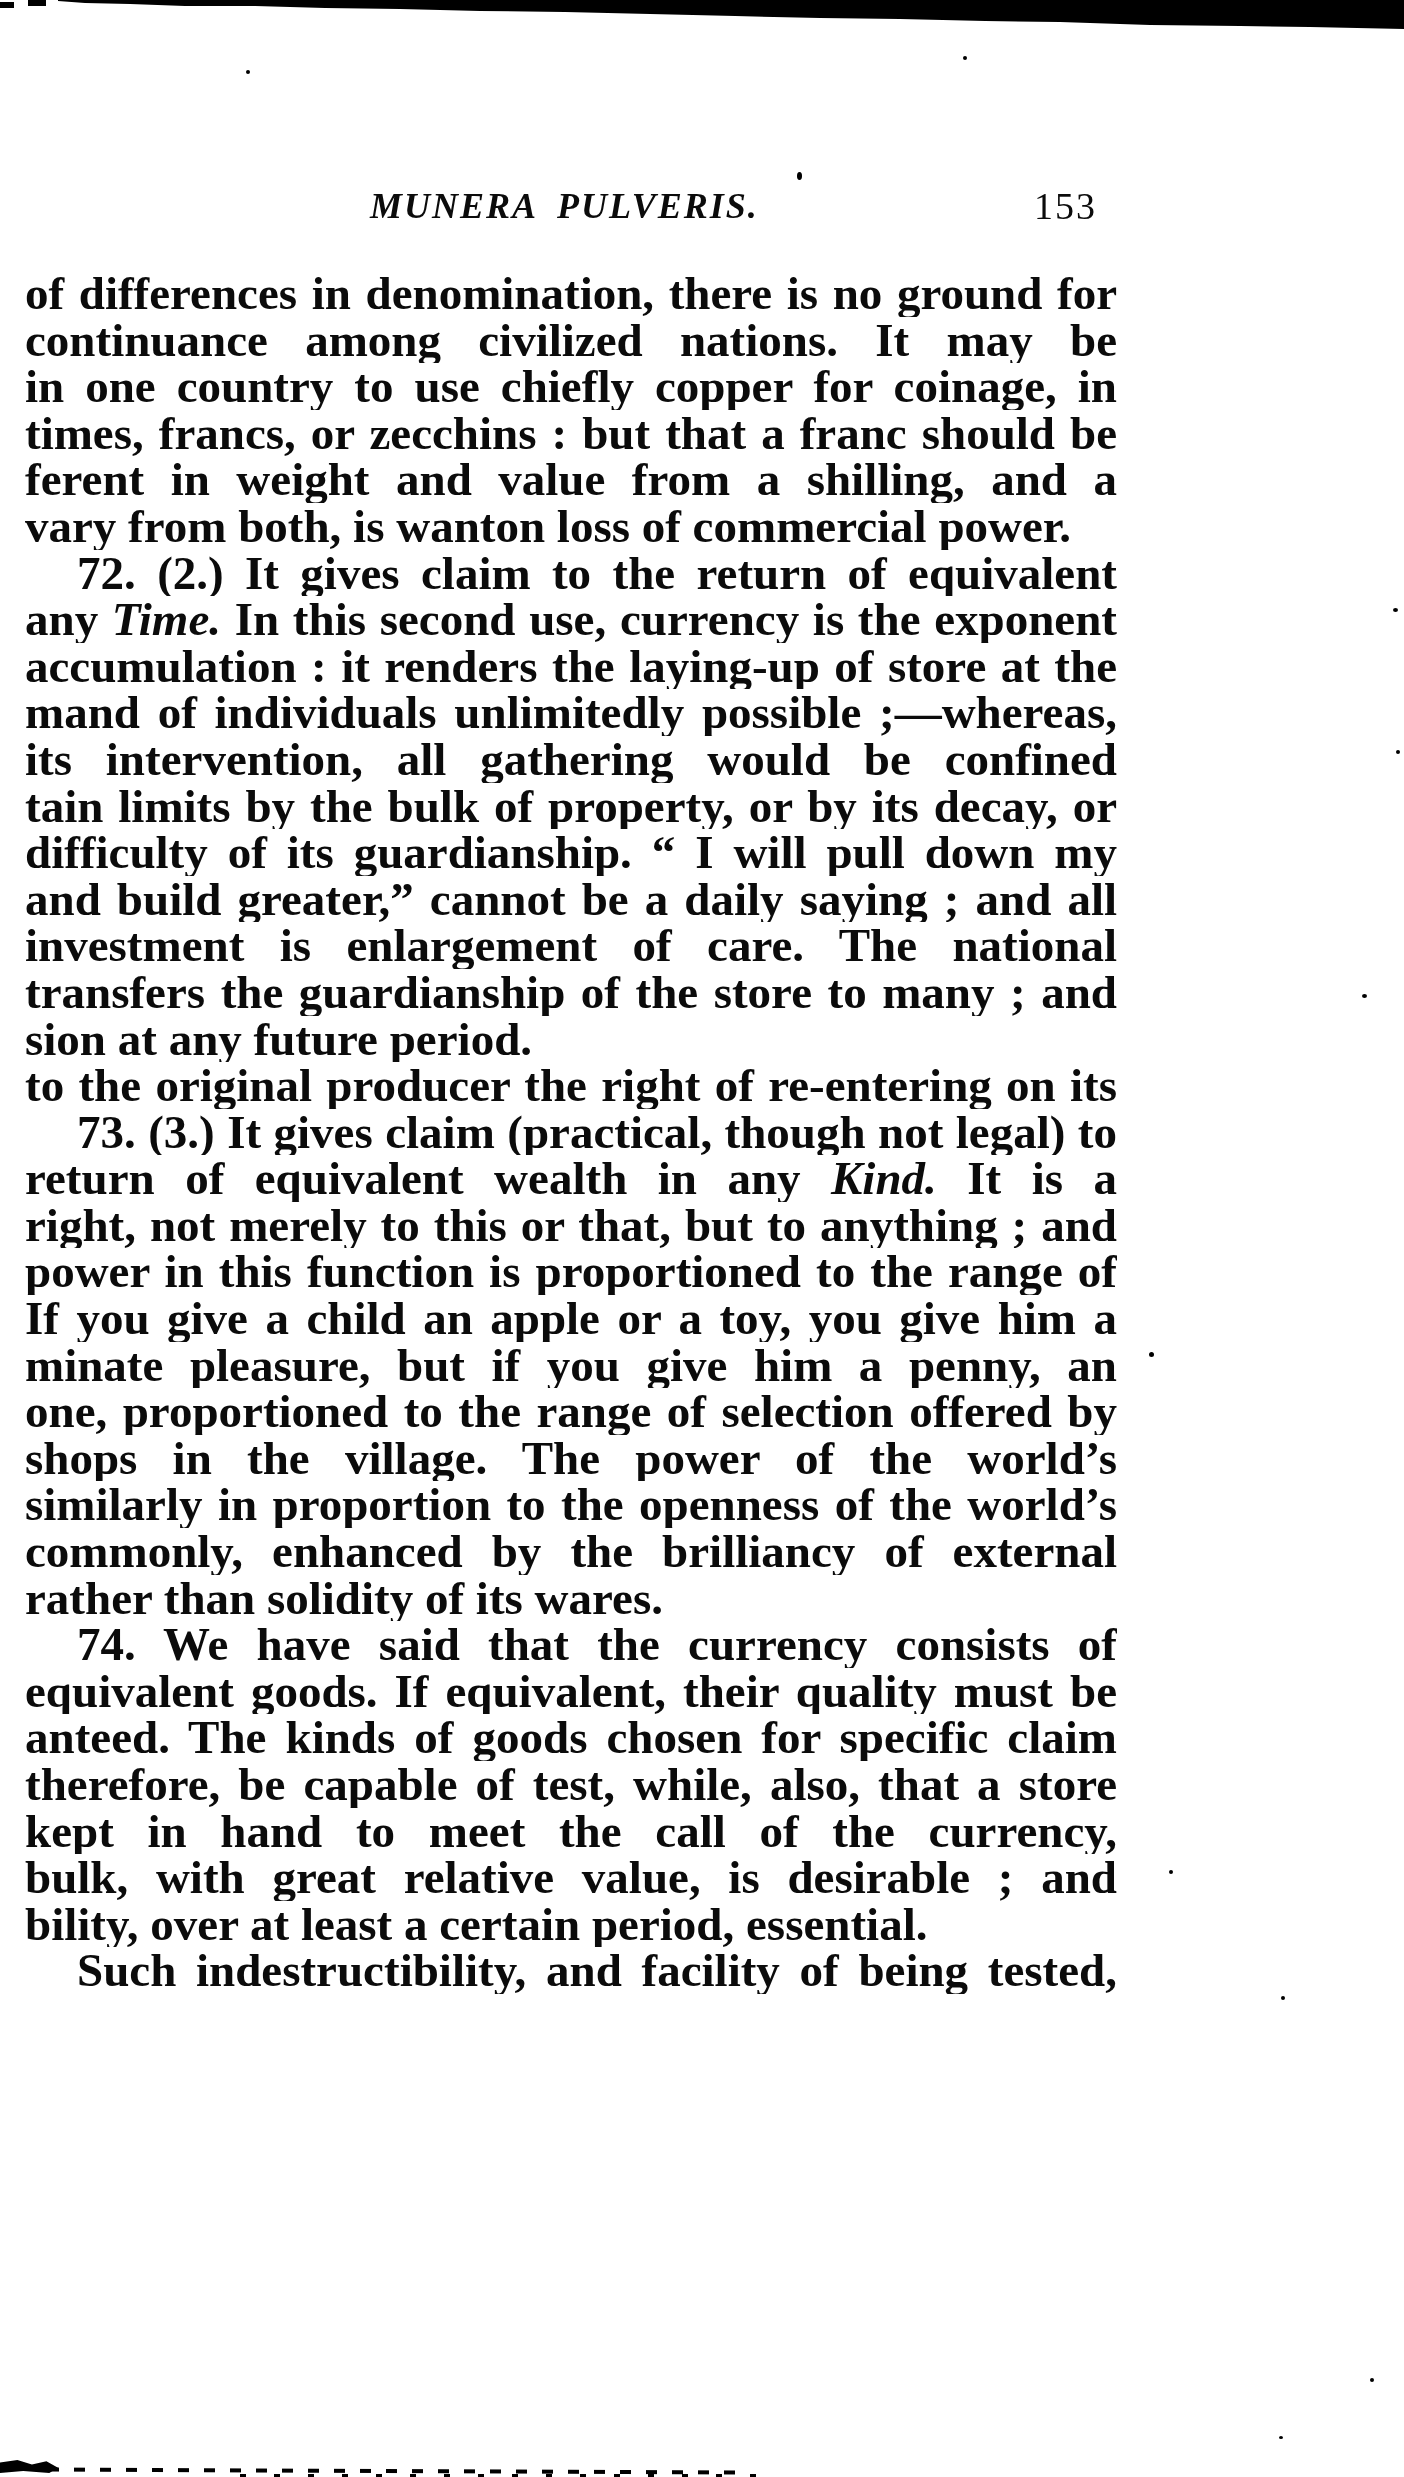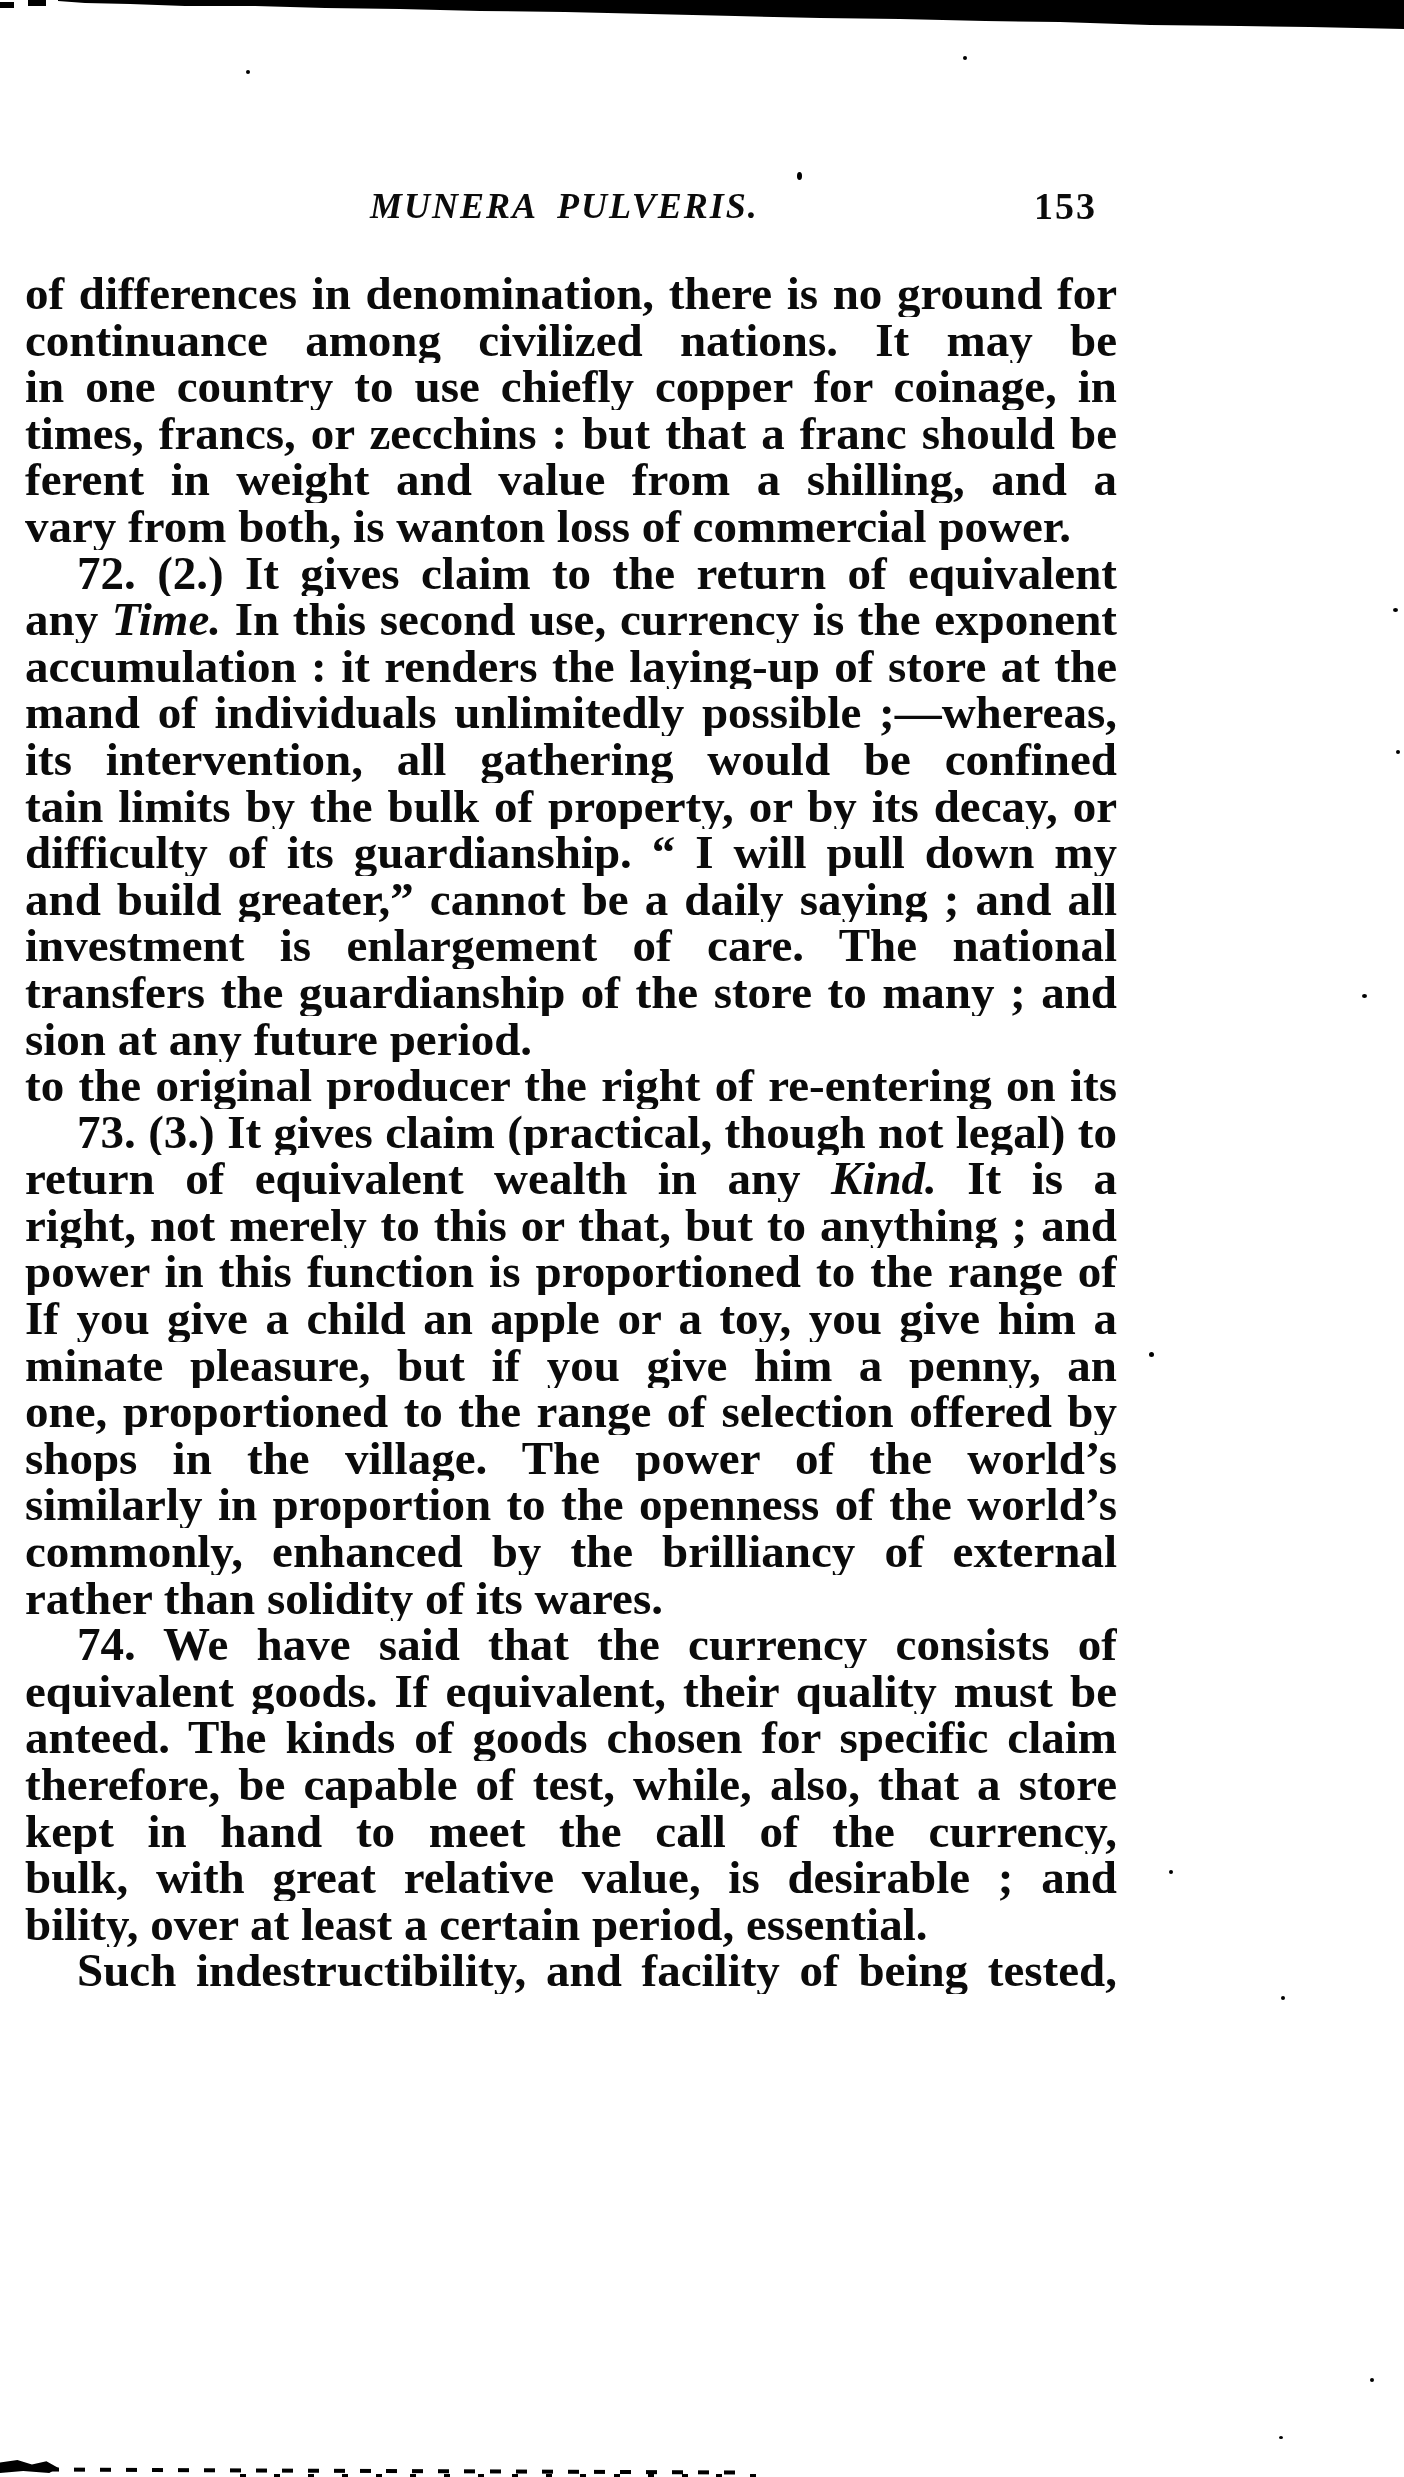--- a/index.html
+++ b/index.html
@@ -13,21 +13,21 @@
     clip-path:polygon(58px 0,1404px 0,1404px 29px,1310px 27px,1240px 26px,1150px 25px,1060px 22px,985px 21px,900px 19px,820px 18px,735px 16px,650px 14px,565px 12px,480px 11px,400px 9px,325px 8px,255px 6px,185px 6px,130px 4px,85px 3px,58px 1px);
   }
   .scan-blob-tl{position:absolute;top:2px;left:0;width:14px;height:6px;background:#000;}
   .scan-blob-tl2{position:absolute;top:0;left:28px;width:18px;height:6px;background:#000;}
   
   .running-header{position:absolute;top:184px;left:0;width:1404px;height:44px;line-height:44px;}
   .running-title{
     position:absolute;left:370px;font-style:italic;font-weight:bold;font-size:36px;
     letter-spacing:2px;word-spacing:10px;
   }
-  .page-number{position:absolute;left:1034px;font-size:38px;font-weight:bold;letter-spacing:2px;}
+  .page-number{position:absolute;left:1034px;font-size:38px;font-weight:normal;letter-spacing:2px;}
   
   .textblock{position:absolute;left:25px;top:270px;width:1092px;}
   .line{
     height:46.6px;line-height:46.6px;font-size:47px;font-weight:bold;
     text-align:justify;text-align-last:justify;overflow:hidden;white-space:normal;
   }
   .line.indent{text-indent:52px;}
   .line.end{text-align-last:left;}
   .it{font-style:italic;}
   

